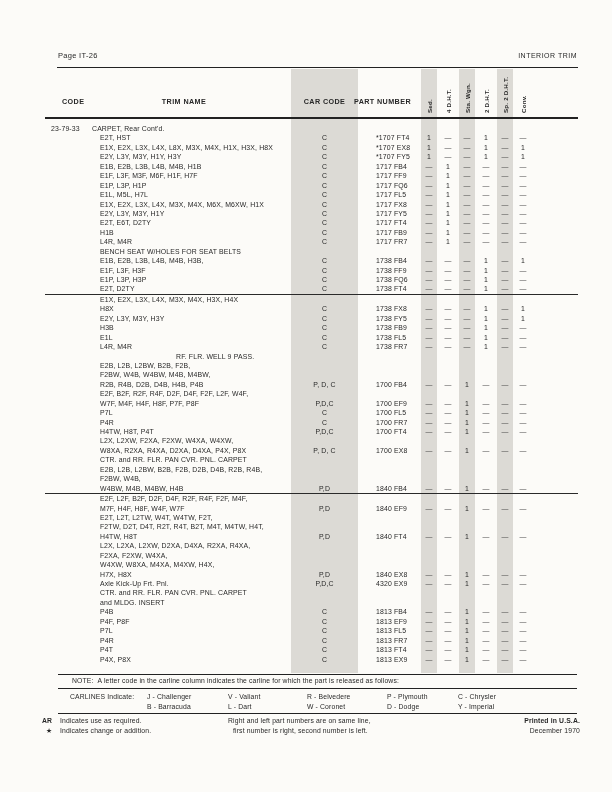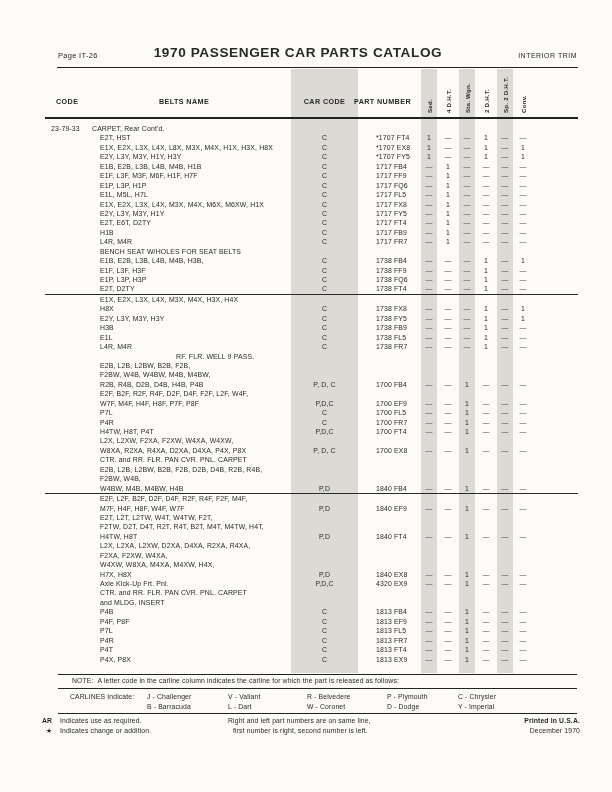--- a/index.html
+++ b/index.html
@@ -31,26 +31,25 @@
 <body>
 
 <div class="page">
 
   <div class="stripe" style="left:291px;width:67px;"></div>
   <div class="stripe" style="left:421px;width:16px;"></div>
   <div class="stripe" style="left:459px;width:16px;"></div>
   <div class="stripe" style="left:497px;width:16px;"></div>
 
   <div class="abs page-label">Page IT-26</div>
-  <div class="abs doc-title">1970 PASSENGER CAR PARTS CATALOG</div>
   <div class="abs section-label">INTERIOR TRIM</div>
   <div class="hline" style="top:67px;left:57px;width:521px;border-top-width:1.5px;"></div>
 
-  <div class="abs colhead" style="left:56px;">CODE</div>
-  <div class="abs colhead" style="left:139px;width:90px;text-align:center;">BELTS NAME</div>
+  <div class="abs colhead" style="left:62px;">CODE</div>
+  <div class="abs colhead" style="left:139px;width:90px;text-align:center;">TRIM NAME</div>
   <div class="abs colhead" style="left:291px;width:67px;text-align:center;">CAR CODE</div>
   <div class="abs colhead" style="left:354px;width:90px;text-align:left;left:354px;">PART NUMBER</div>
   <div>
       <div class="vlabel" style="left: 426px;">Sed.</div>
       <div class="vlabel" style="left: 445px;">4 D.H.T.</div>
       <div class="vlabel" style="left: 464px;">Sta. Wgn.</div>
       <div class="vlabel" style="left: 483px;">2 D.H.T.</div>
       <div class="vlabel" style="left: 502px;">Sp. 2 D.H.T.</div>
       <div class="vlabel" style="left: 520px;">Conv.</div>
     </div>

